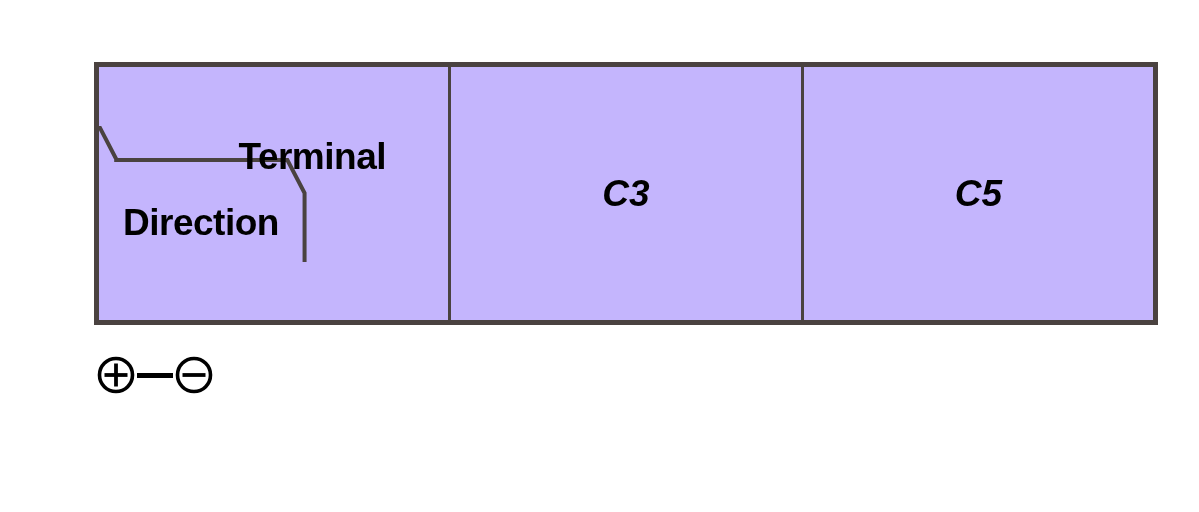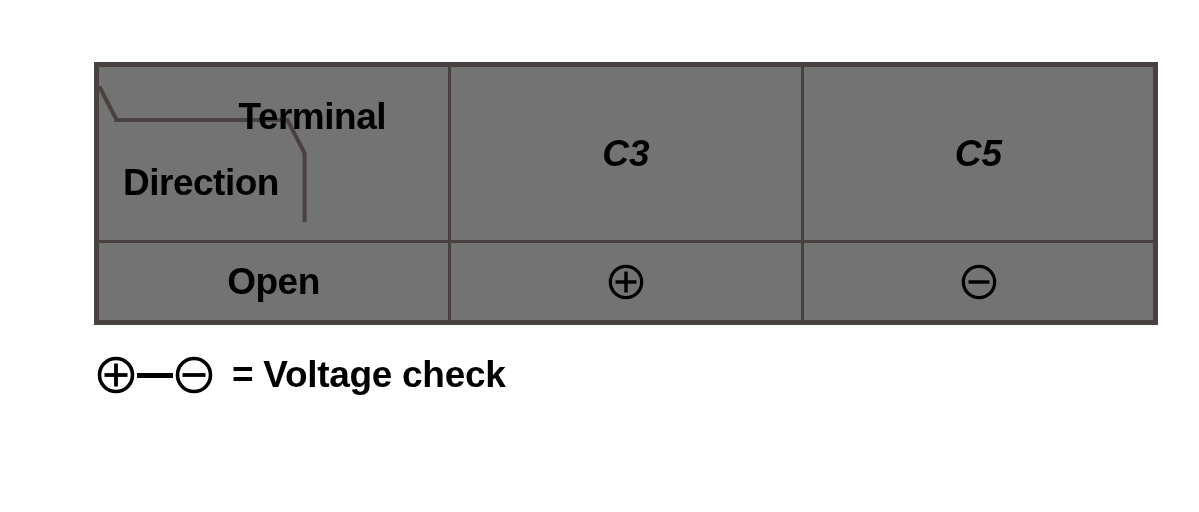--- a/index.html
+++ b/index.html
@@ -22,21 +22,21 @@
     top: 62px;
     width: 1064px;
     height: 263px;
   }
   #table {
     width: 100%;
     height: 100%;
     border-collapse: collapse;
     table-layout: fixed;
     border: 5px solid #4a4240;
-    background: #737373;
+    background: #c4b5fd;
   }
   #table td {
     border: 3px solid #4a4240;
     padding: 0;
     text-align: center;
     vertical-align: middle;
     color: #000000;
     font-weight: bold;
   }
   #table td.corner {
@@ -140,54 +140,33 @@
               <polyline points="0,0 26,33 26,34 285,34 311,67 311,136" fill="none" stroke="#4a4240" stroke-width="4" vector-effect="non-scaling-stroke" stroke-linejoin="miter" stroke-linecap="butt"></polyline>
             </svg>
             <span class="lbl-terminal">Terminal</span>
             <span class="lbl-direction">Direction</span>
           </div>
         </td>
         <td class="colhead">C3</td>
         <td class="colhead">C5</td>
       </tr>
 
-      <tr>
-        <td class="rowlabel">Open</td>
-        <td>
-          <span class="sym">
-            <svg viewBox="0 0 40 40">
-              <circle cx="20" cy="20" r="16.5" fill="none" stroke="#000" stroke-width="3.4"></circle>
-              <line x1="20" y1="9" x2="20" y2="31" stroke="#000" stroke-width="3.6"></line>
-              <line x1="9" y1="20" x2="31" y2="20" stroke="#000" stroke-width="3.6"></line>
-            </svg>
-          </span>
-        </td>
-        <td>
-          <span class="sym">
-            <svg viewBox="0 0 40 40">
-              <circle cx="20" cy="20" r="16.5" fill="none" stroke="#000" stroke-width="3.4"></circle>
-              <line x1="9" y1="20" x2="31" y2="20" stroke="#000" stroke-width="3.6"></line>
-            </svg>
-          </span>
-        </td>
-      </tr>
 
     </tbody>
   </table>
 </div>
 
 <div id="legend">
   <span class="legend-sym">
     <svg viewBox="0 0 40 40">
       <circle cx="20" cy="20" r="16.5" fill="none" stroke="#000" stroke-width="3.6"></circle>
       <line x1="20" y1="8.5" x2="20" y2="31.5" stroke="#000" stroke-width="3.8"></line>
       <line x1="8.5" y1="20" x2="31.5" y2="20" stroke="#000" stroke-width="3.8"></line>
     </svg>
   </span>
   <span class="legend-dash"></span>
   <span class="legend-sym">
     <svg viewBox="0 0 40 40">
       <circle cx="20" cy="20" r="16.5" fill="none" stroke="#000" stroke-width="3.6"></circle>
       <line x1="8.5" y1="20" x2="31.5" y2="20" stroke="#000" stroke-width="3.8"></line>
     </svg>
   </span>
-  <span class="legend-text">= Voltage check</span>
 </div>
 
 </body></html>

